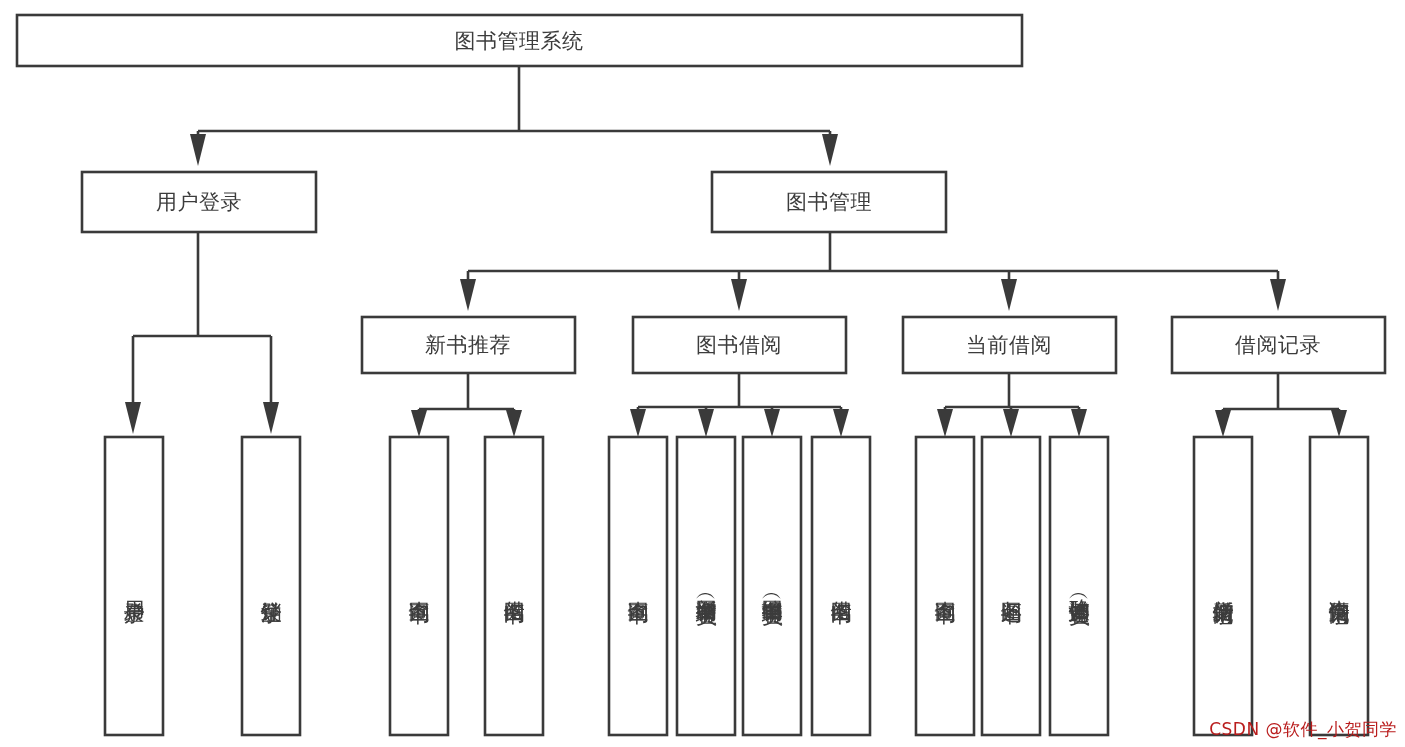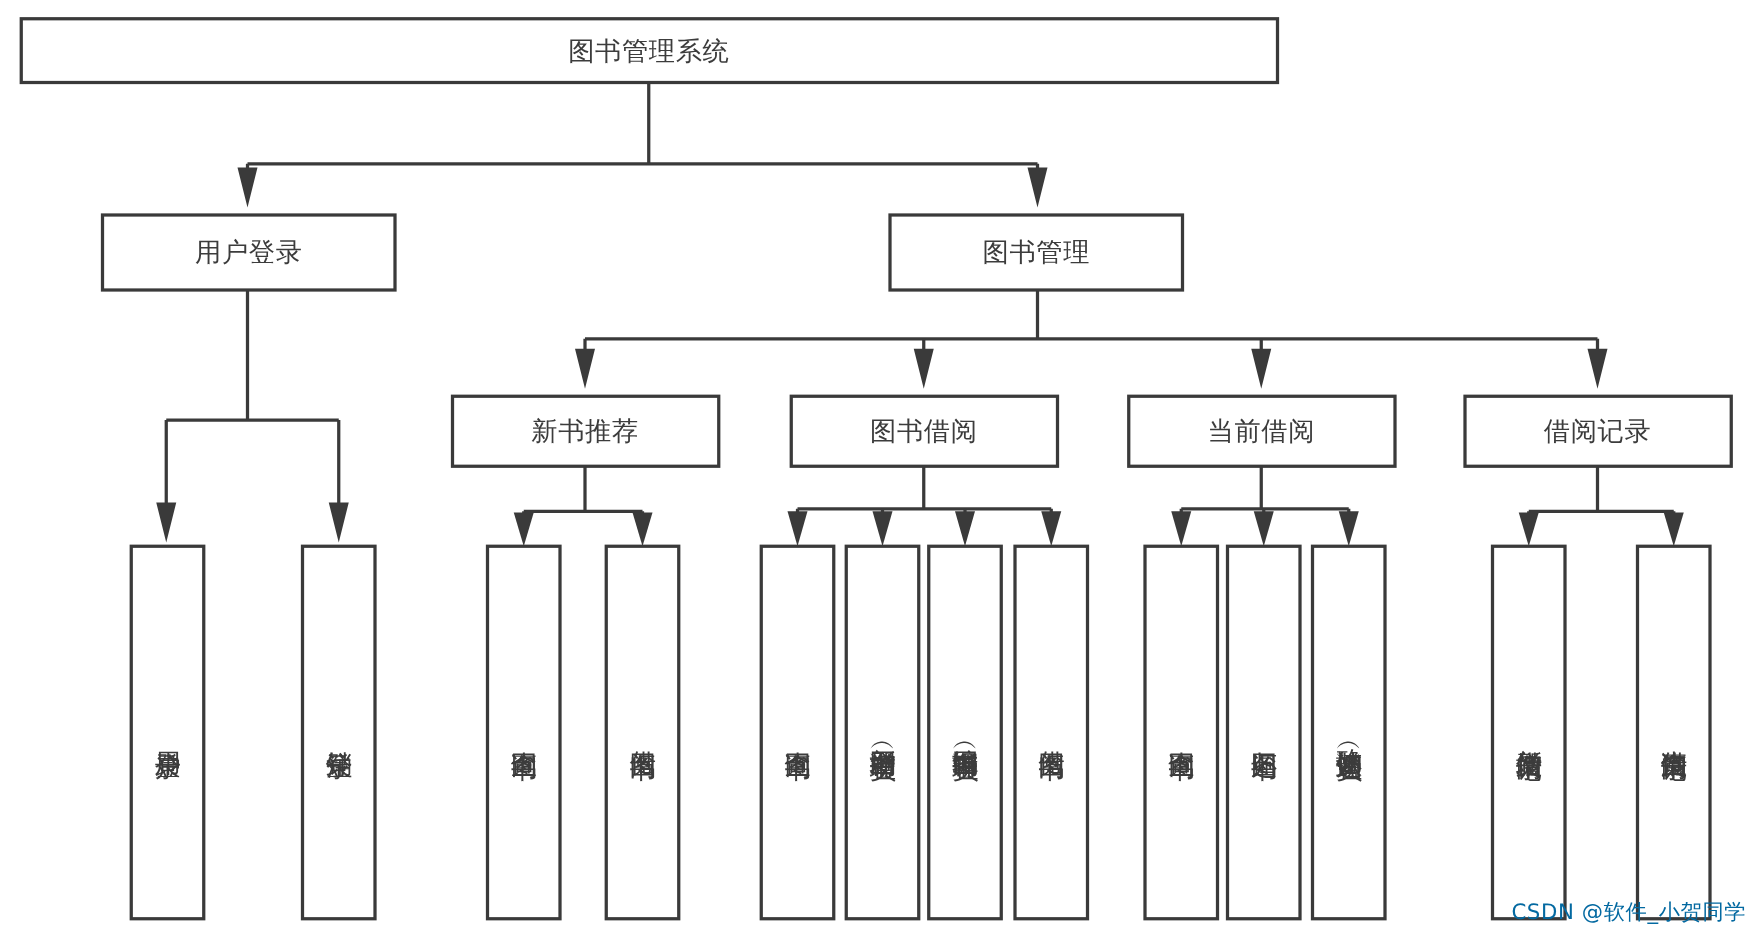--- a/index.html
+++ b/index.html
@@ -67,21 +67,21 @@
     letter-spacing: 1px;
     white-space: nowrap;
     pointer-events: none;
   }
   .watermark {
     position: absolute;
     right: 8px;
     bottom: 6px;
     font-family: "DejaVu Sans", "Liberation Sans", sans-serif;
     font-size: 17px;
-    color: #0369a1;
+    color: #b91c1c;
     letter-spacing: 0.5px;
     user-select: none;
   }
 </style>
 </head>
 <body>
 
 <div id="diagram-root">
 
   <svg id="flow-svg" viewBox="0 0 1405 747">

